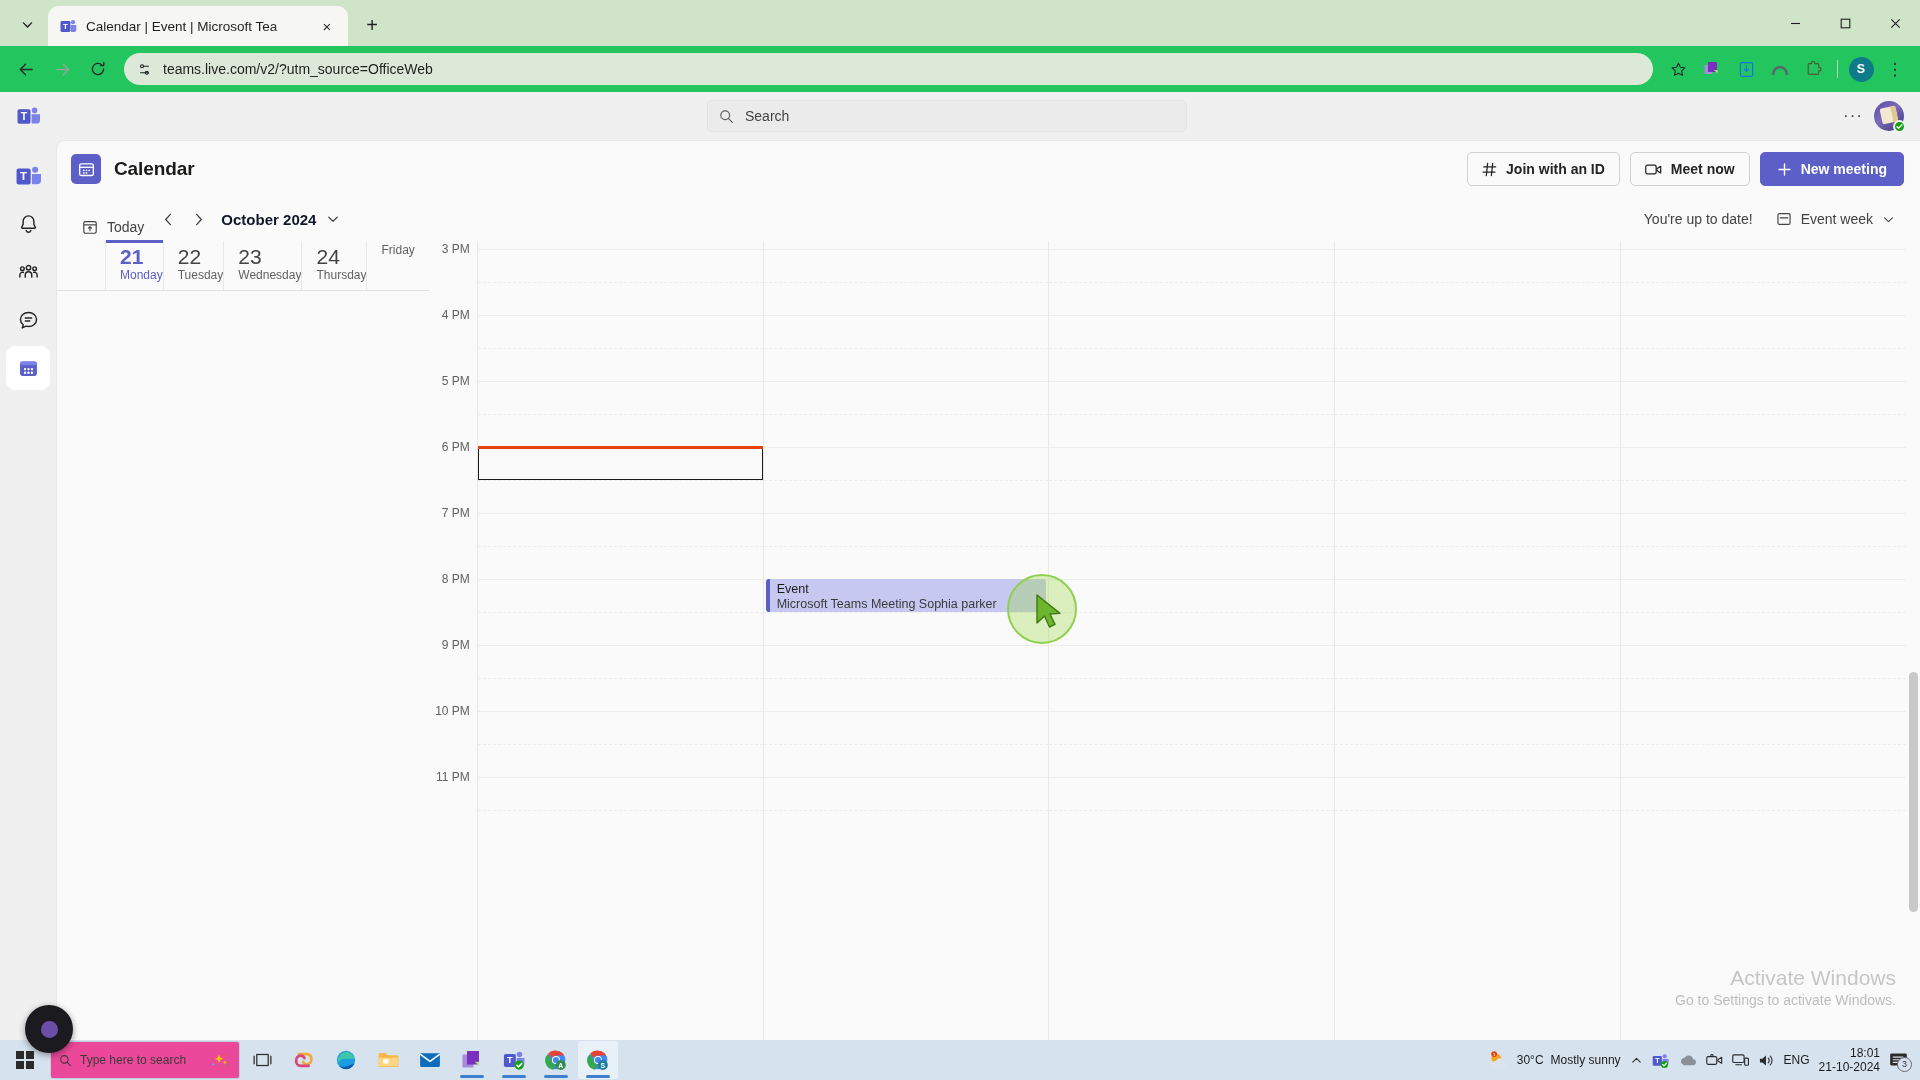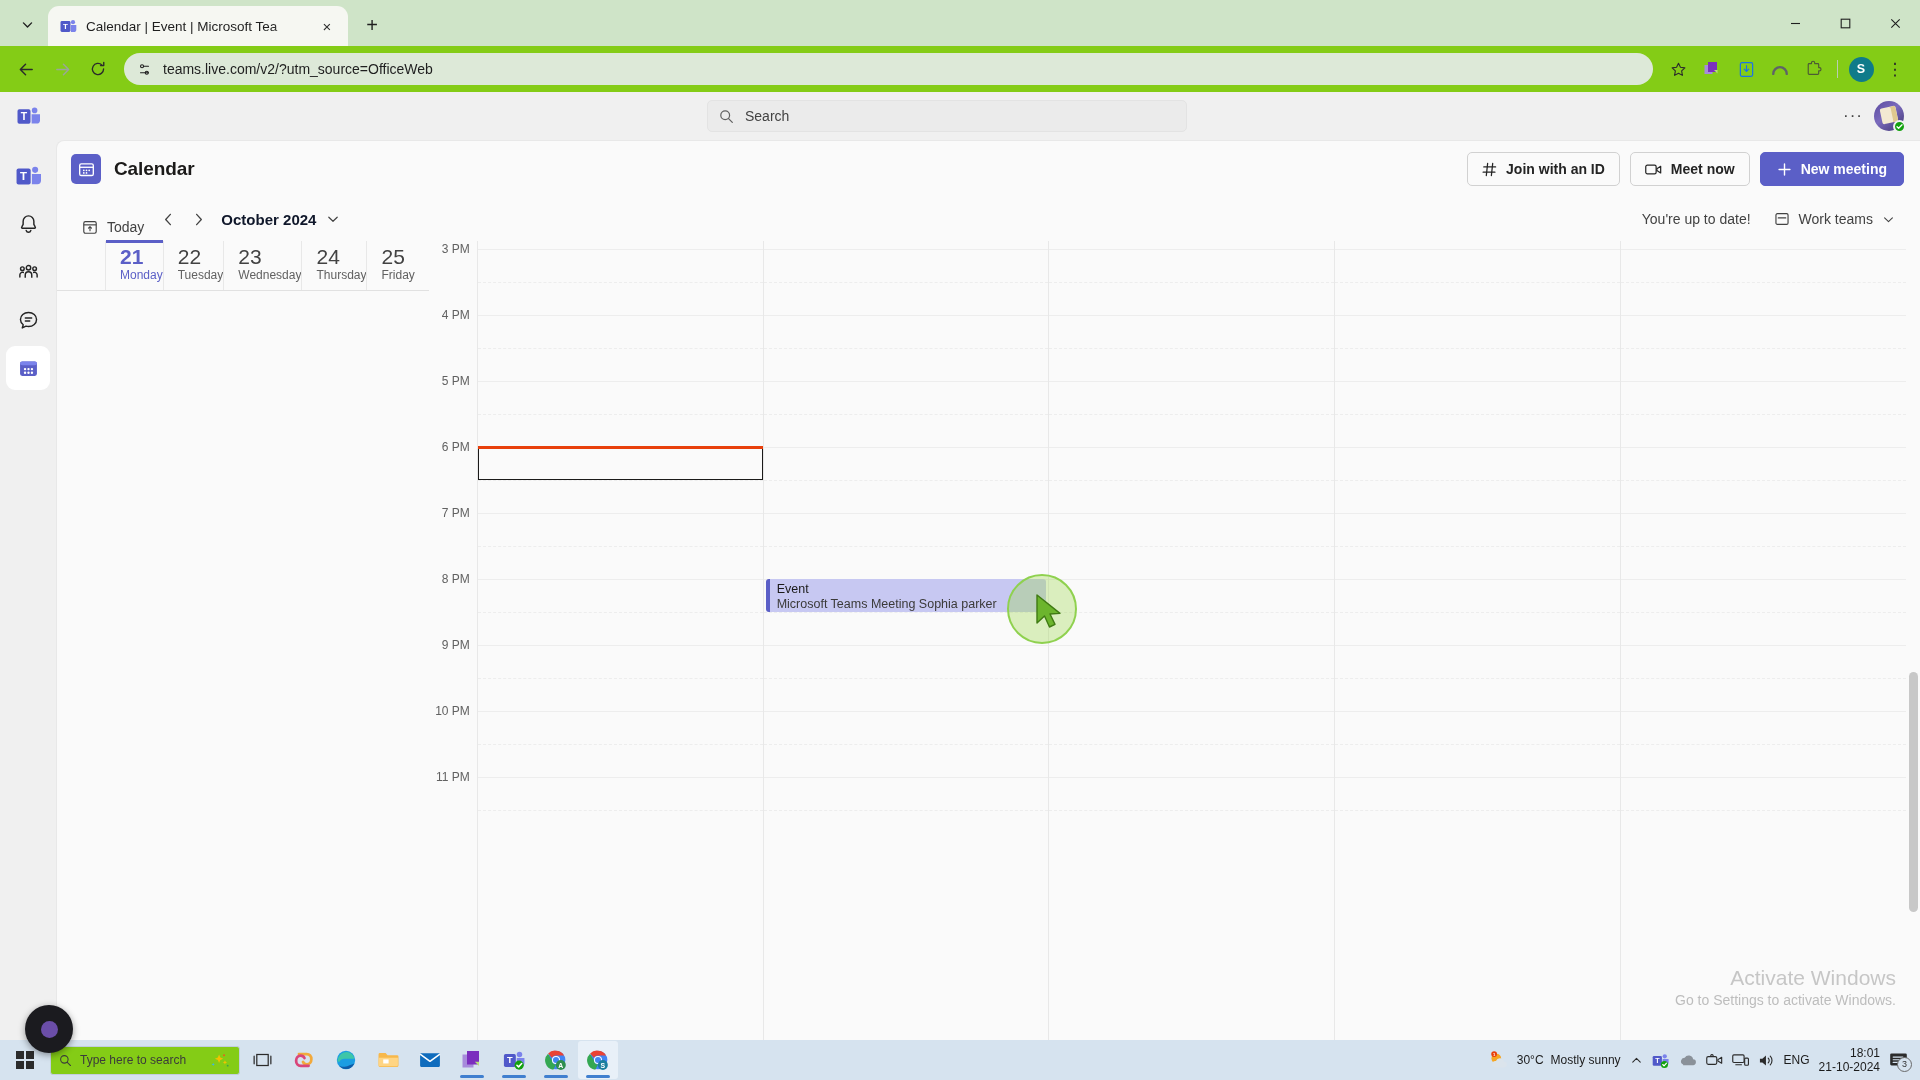--- a/index.html
+++ b/index.html
@@ -42,21 +42,21 @@
   }
   .win-controls{
     position:absolute; right:0; top:0; height:46px; display:flex; align-items:center;
   }
   .win-btn{
     width:50px; height:46px; display:flex; align-items:center; justify-content:center;
     color:#1f1f1f;
   }
 
   .browser-toolbar{
-    height:46px; background:#84cc16; display:flex; align-items:center;
+    height:46px; background:#22c55e; display:flex; align-items:center;
     padding:0 9px; gap:2px;
   }
   .nav-btn{
     width:34px; height:34px; border-radius:50%; display:flex;
     align-items:center; justify-content:center; color:#2b2b2b; flex:0 0 34px;
   }
   .nav-btn.disabled{ color:#9aa69a; }
   .omnibox{
     flex:1; height:32px; background:#dde9d8; border-radius:16px;
     display:flex; align-items:center; padding:0 12px; gap:10px; margin:0 7px;
@@ -249,21 +249,21 @@
   }
   .rec-dot i{ width:17px; height:17px; border-radius:50%; background:#6b4ea8; display:block; }
 
   
   .taskbar{
     height:40px; background:#d6e3ef; display:flex; align-items:center;
     padding:0 4px; gap:2px; position:relative;
   }
   .start-btn{ width:42px; height:38px; display:flex; align-items:center; justify-content:center; }
   .tb-search{
-    width:190px; height:29px; background:#84cc16; border:1px solid #c2cede;
+    width:190px; height:38px; background:#ec4899; border:1px solid #c2cede;
     border-radius:3px; display:flex; align-items:center; padding:0 8px; gap:8px;
     margin-left:2px;
   }
   .tb-search span{ font-size:12px; color:#3b3b3b; }
   .tb-app{
     width:40px; height:38px; display:flex; align-items:center; justify-content:center;
     position:relative; border-radius:3px;
   }
   .tb-app.running::after{
     content:''; position:absolute; bottom:1px; left:8px; right:8px; height:3px;
@@ -545,21 +545,21 @@
 
         <div class="toolbar-right">
           <div class="uptodate">You're up to date!</div>
           <div class="view-picker">
             <span style="display:flex">
               <svg width="16" height="16" viewBox="0 0 18 18">
                   <rect x="2.2" y="3" width="13.6" height="12" rx="1.6" fill="none" stroke="#424242" stroke-width="1.3"></rect>
                   <path d="M4.8 7.8h8.4" stroke="#424242" stroke-width="1.3" stroke-linecap="round"></path>
                 </svg>
             </span>
-            <span>Work teams</span>
+            <span>Event week</span>
             <span style="display:flex">
               <svg width="13" height="13" viewBox="0 0 16 16">
                   <path d="M3.2 6l4.8 4.6L12.8 6" fill="none" stroke="#424242" stroke-width="1.35" stroke-linecap="round" stroke-linejoin="round"></path>
                 </svg>
             </span>
           </div>
         </div>
       </div>
 
       <div class="cal-grid-wrap">
@@ -576,21 +576,20 @@
               </div>
               <div class="daycol-head">
                 <div class="day-num">23</div>
                 <div class="day-name">Wednesday</div>
               </div>
               <div class="daycol-head">
                 <div class="day-num">24</div>
                 <div class="day-name">Thursday</div>
               </div>
               <div class="daycol-head">
-                <div class="day-num">25</div>
                 <div class="day-name">Friday</div>
               </div>
             </div>
         </div>
 
         <div class="grid-scroll">
           <div class="time-gutter" id="time-gutter">
               <div class="time-label" style="top: 8px;">3 PM</div>
               <div class="time-label" style="top: 74px;">4 PM</div>
               <div class="time-label" style="top: 140px;">5 PM</div>

